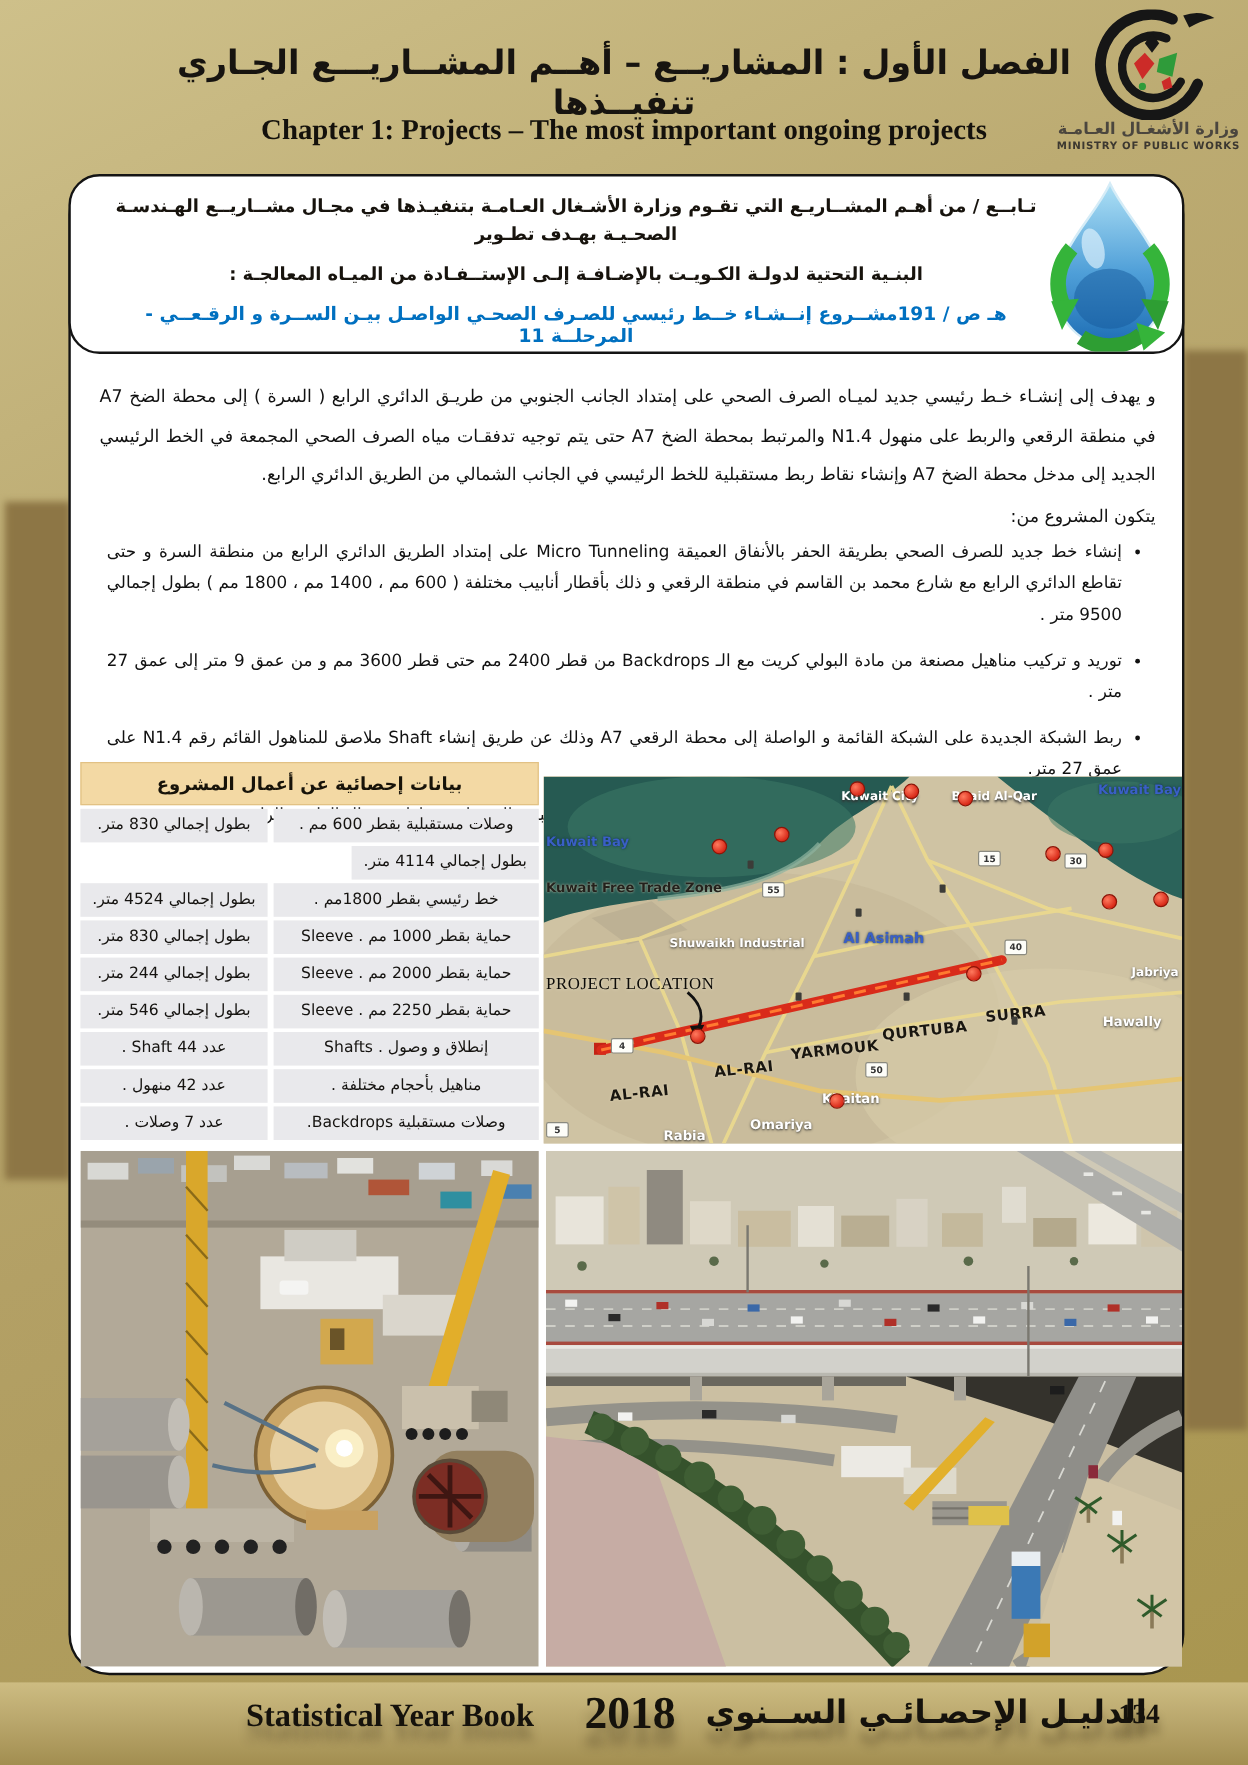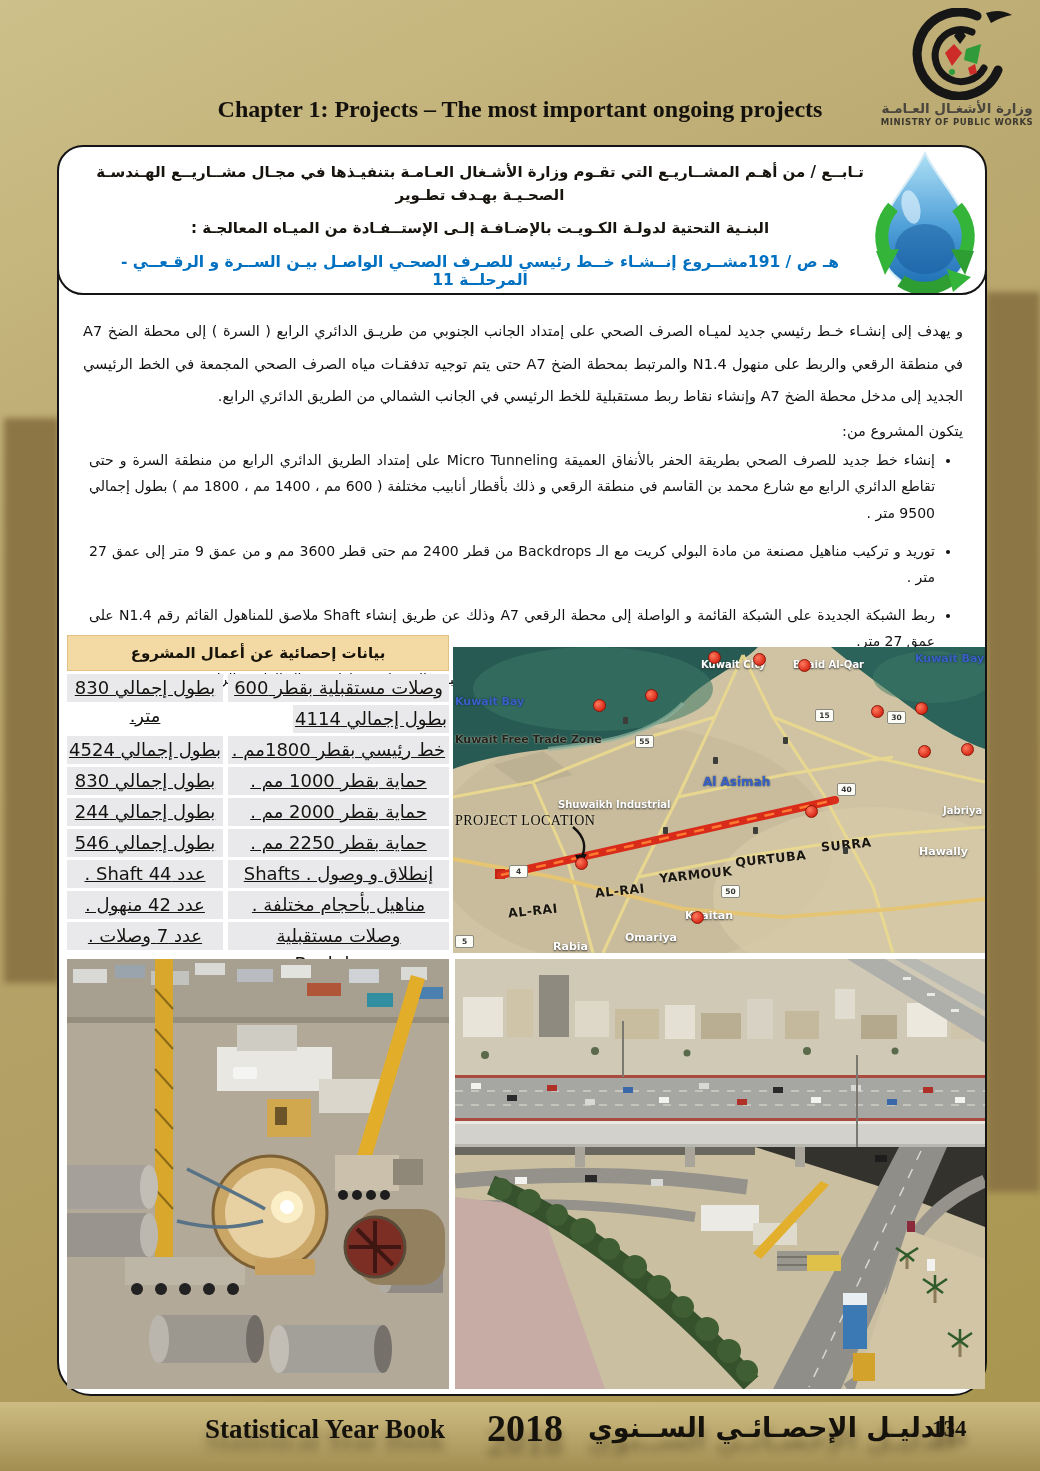--- a/index.html
+++ b/index.html
@@ -34,21 +34,21 @@
   .objective{font-size:14.5px;line-height:2.25;text-align:justify;}
   .components-label{font-size:14.5px;margin-top:10px;}
   ul.bullets{margin:8px 28px 0 0;padding:0;list-style:disc;}
   ul.bullets li{font-size:14px;line-height:1.9;text-align:justify;margin-bottom:11px;padding-left:6px;}
 
   
   .stats-table{position:absolute;left:8px;top:488px;width:382px;direction:rtl;border-radius:16px;}
   .stats-title{height:34px;line-height:34px;background:#f3d9a4;border:1px solid #e2c184;
     text-align:center;font-size:15px;font-weight:bold;color:#171309;}
   .stats-row{display:flex;gap:5px;margin-top:3px;}
-  .stats-cell{background:#e9e9ec;height:28px;line-height:28px;text-align:center;font-size:18px;color:#151310;text-decoration:underline;}
+  .stats-cell{background:#e9e9ec;height:28px;line-height:28px;text-align:center;font-size:13px;color:#151310;}
   .cell-item{flex:1;}
   .cell-value{width:156px;}
 
   
   .map{position:absolute;left:394px;top:500px;width:532px;height:306px;overflow:hidden;background:#cfc3a3;}
   .map svg{position:absolute;left:0;top:0;}
   .m-lbl{position:absolute;white-space:nowrap;}
   .lbl-bay{color:#3a5fc6;font-size:11px;font-weight:bold;text-shadow:0 0 2px #0d2b3a;}
   .lbl-white{color:#fff;font-size:10px;font-weight:bold;text-shadow:0 1px 2px #333;}
   .lbl-dark{color:#23211c;font-size:11px;font-weight:bold;text-shadow:0 0 2px #d8cfb6;}
@@ -79,20 +79,21 @@
   .f-page{position:absolute;left:932px;top:14px;font-family:"Liberation Serif",serif;
     font-size:23px;font-weight:bold;color:#15120c;text-shadow:0 10px 7px rgba(40,30,10,.35);}
 </style>
 </head>
 <body>
 
 <div class="page">
   <div class="band band-left"></div>
   <div class="band band-right"></div>
 
+  <div class="title-ar">الفصل الأول : المشاريــع – أهــم المشــاريـــع الجـاري تنفيــذها</div>
   <div class="title-en">Chapter 1: Projects – The most important ongoing projects</div>
 
   <div class="mpw-logo">
     <svg width="150" height="92" viewBox="0 0 150 92">
       <path d="M95,8 A42,42 0 1 0 116,62" stroke="#161616" stroke-width="9" fill="none" stroke-linecap="round"></path>
       <path d="M90,24 A26,26 0 1 0 102,60" stroke="#161616" stroke-width="7" fill="none" stroke-linecap="round"></path>
       <path d="M104,5 Q118,0 130,7 Q119,9 109,15 Z" fill="#161616"></path>
       <polygon points="78,20 84,28 78,36 72,28" fill="#161616"></polygon>
       <polygon points="72,36 80,45 70,58 63,45" fill="#cc2b28"></polygon>
       <polygon points="84,41 99,36 95,56 82,52" fill="#2f9b3a"></polygon>
@@ -208,21 +209,21 @@
         <path d="M48,228 L382,153" stroke="#ff7a30" stroke-width="2.5" stroke-dasharray="10 8"></path>
         <path d="M120,180 C132,190 134,200 128,212" stroke="#111" stroke-width="2.5" fill="none"></path>
         <polygon points="122,208 134,207 127,220" fill="#111"></polygon>
       </svg>
       <div class="m-lbl lbl-bay" style="left:2px;top:48px">Kuwait Bay</div>
       <div class="m-lbl lbl-bay" style="left:462px;top:5px">Kuwait Bay</div>
       <div class="m-lbl lbl-white" style="left:248px;top:12px">Kuwait City</div>
       <div class="m-lbl lbl-white" style="left:340px;top:12px">Bnaid Al-Qar</div>
       <div class="m-lbl lbl-dark" style="left:2px;top:86px">Kuwait Free Trade Zone</div>
       <div class="m-lbl lbl-bay" style="left:250px;top:128px;font-size:12px">Al Asimah</div>
-      <div class="m-lbl lbl-white" style="left:105px;top:152px">Shuwaikh Industrial</div>
+      <div class="m-lbl lbl-white" style="left:105px;top:134px">Shuwaikh Industrial</div>
       <div class="m-lbl lbl-project" style="left:2px;top:166px">PROJECT LOCATION</div>
       <div class="m-lbl lbl-district" style="left:55px;top:256px">AL-RAI</div>
       <div class="m-lbl lbl-district" style="left:142px;top:236px">AL-RAI</div>
       <div class="m-lbl lbl-district" style="left:206px;top:220px">YARMOUK</div>
       <div class="m-lbl lbl-district" style="left:282px;top:204px">QURTUBA</div>
       <div class="m-lbl lbl-district" style="left:368px;top:190px">SURRA</div>
       <div class="m-lbl lbl-white" style="left:232px;top:262px;font-size:11px">Khaitan</div>
       <div class="m-lbl lbl-white" style="left:172px;top:284px;font-size:11px">Omariya</div>
       <div class="m-lbl lbl-white" style="left:100px;top:293px;font-size:11px">Rabia</div>
       <div class="m-lbl lbl-white" style="left:490px;top:158px">Jabriya</div>

